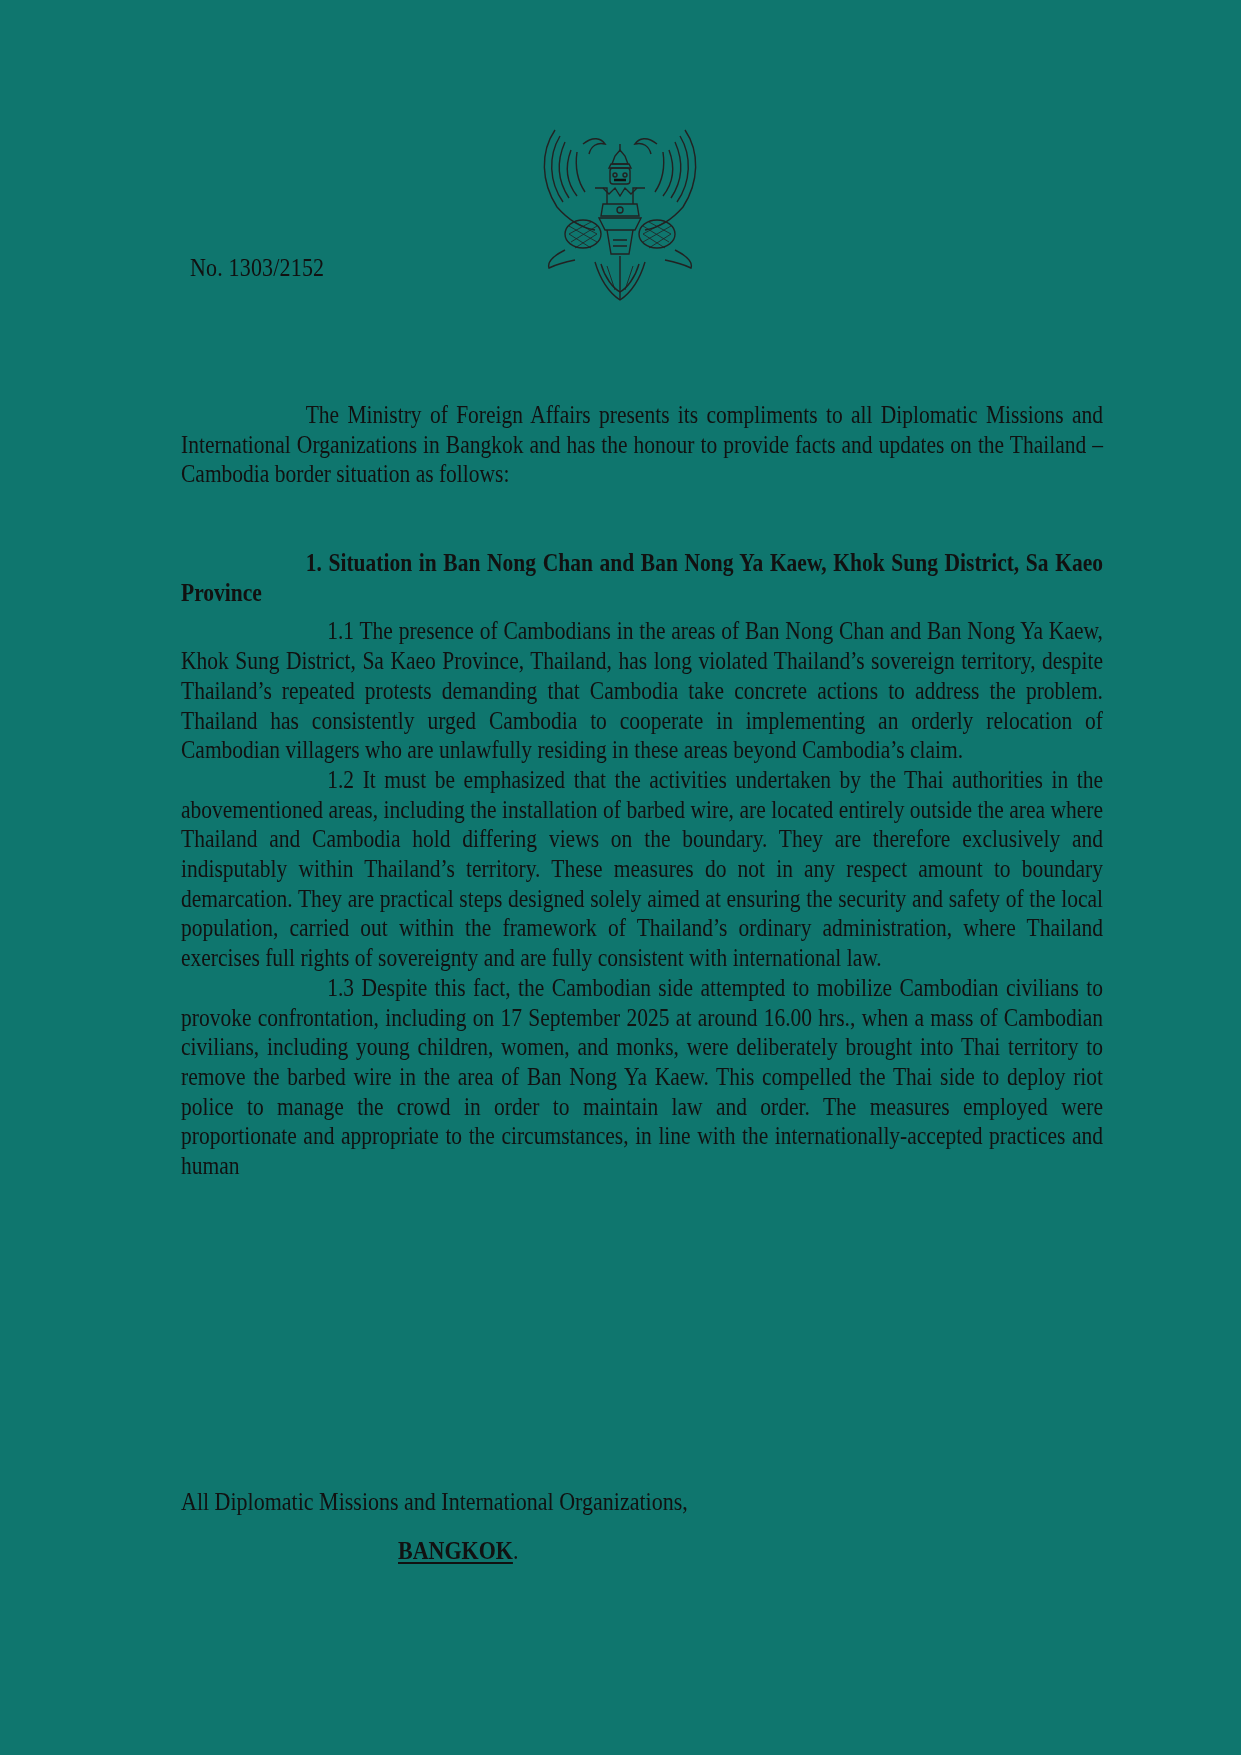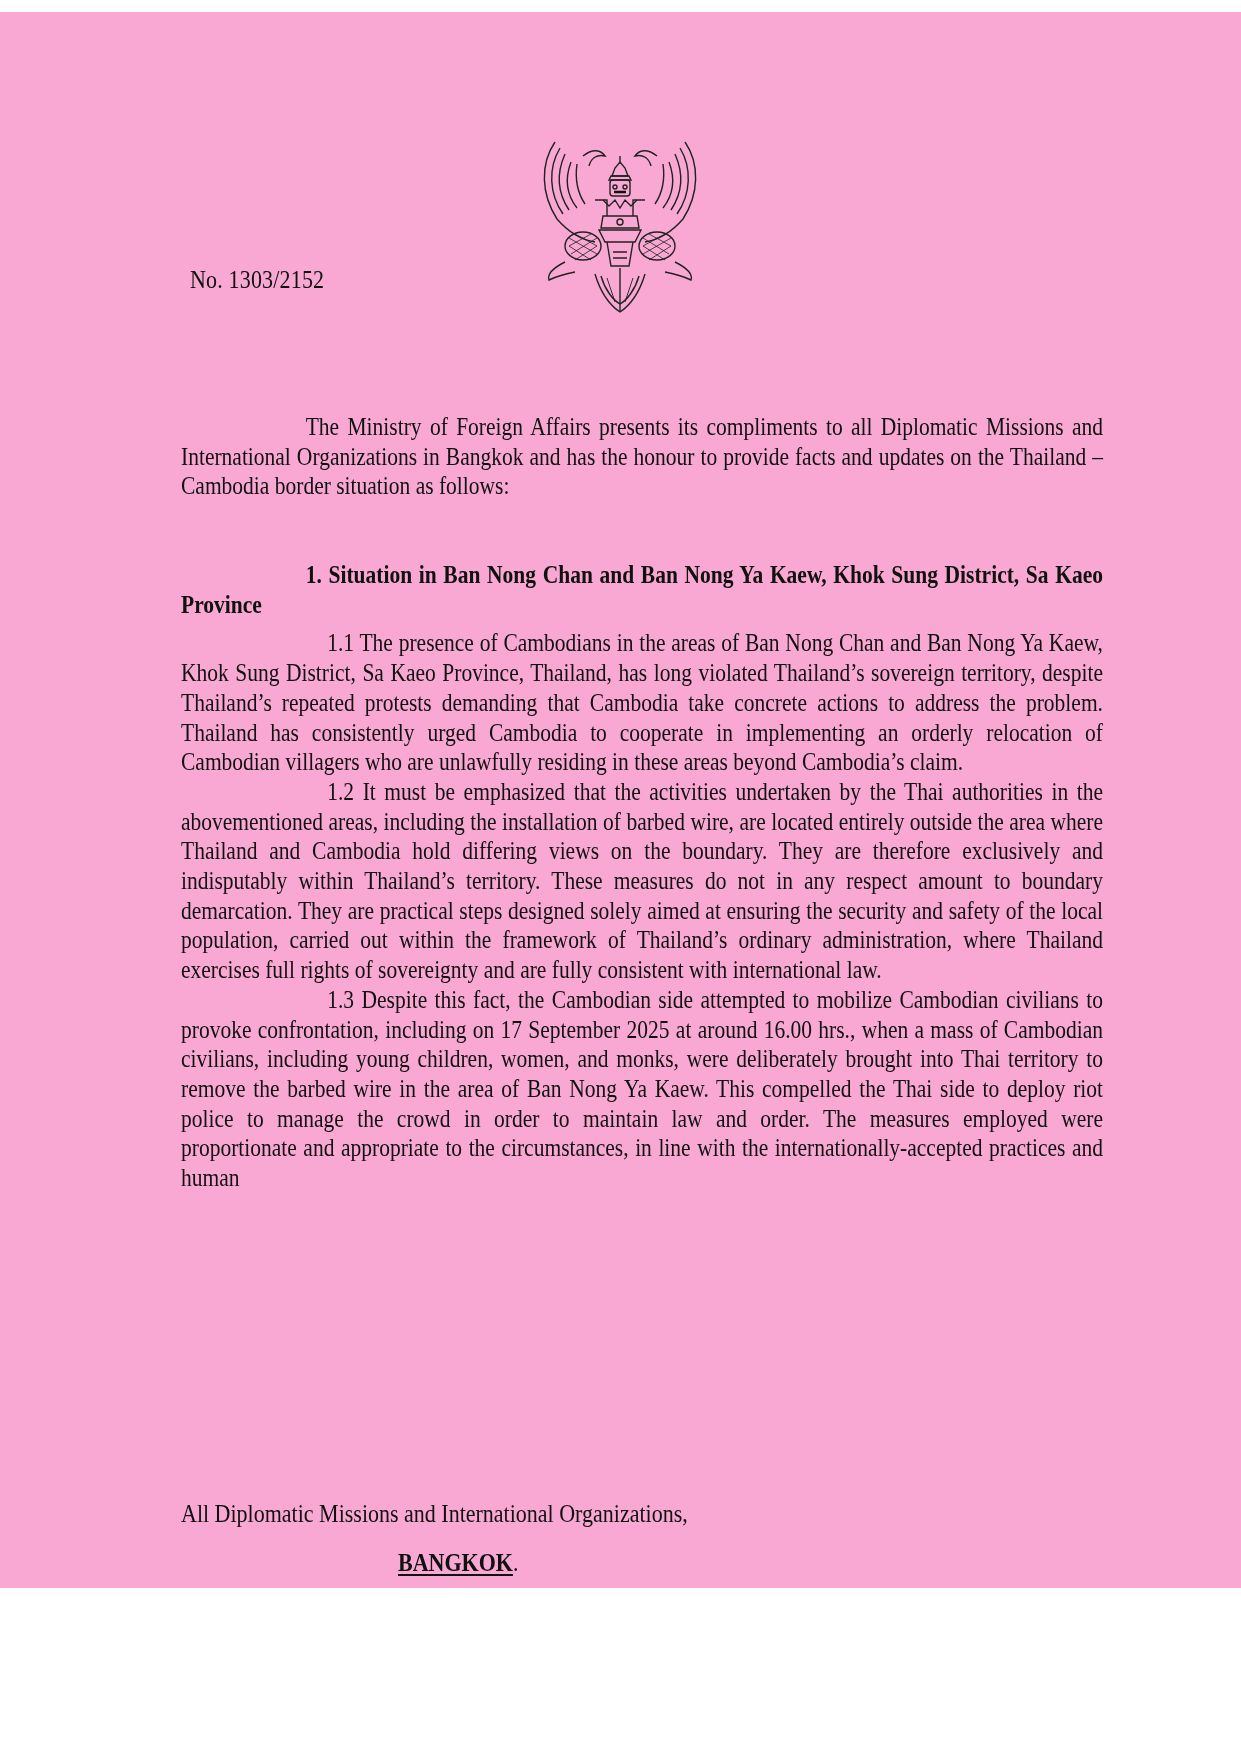--- a/index.html
+++ b/index.html
@@ -1,18 +1,18 @@
 <!DOCTYPE html>
 <html><head>
 <meta charset="utf-8">
 <style>
   html, body { margin: 0; padding: 0; background: #ffffff; }
   body { width: 1241px; height: 1755px; position: relative; overflow: hidden;
          font-family: "Liberation Serif", "DejaVu Serif", serif; color: #111; }
-  .page { position: absolute; left: 0; top: 12px; width: 1241px; height: 1576px; background: #f9a8d4; }
+  .page { position: absolute; left: 0; top: 0; width: 1241px; height: 1755px; background: #0f766e; }
   .ref-no { position: absolute; left: 190px; top: 254px; font-size: 25px; letter-spacing: 0.2px; }
   .emblem { position: absolute; left: 535px; top: 122px; width: 170px; height: 180px; }
   .body-text { position: absolute; left: 181px; width: 922px; font-size: 25px; line-height: 29.7px;
                text-align: justify; transform-origin: 0 0; }
   .body-text p { margin: 0; }
   .indent-1 { text-indent: 145px; }
   .indent-2 { text-indent: 170px; }
   .heading { font-weight: bold; }
   .intro { top: 400px; }
   .sec1 { top: 548px; }

